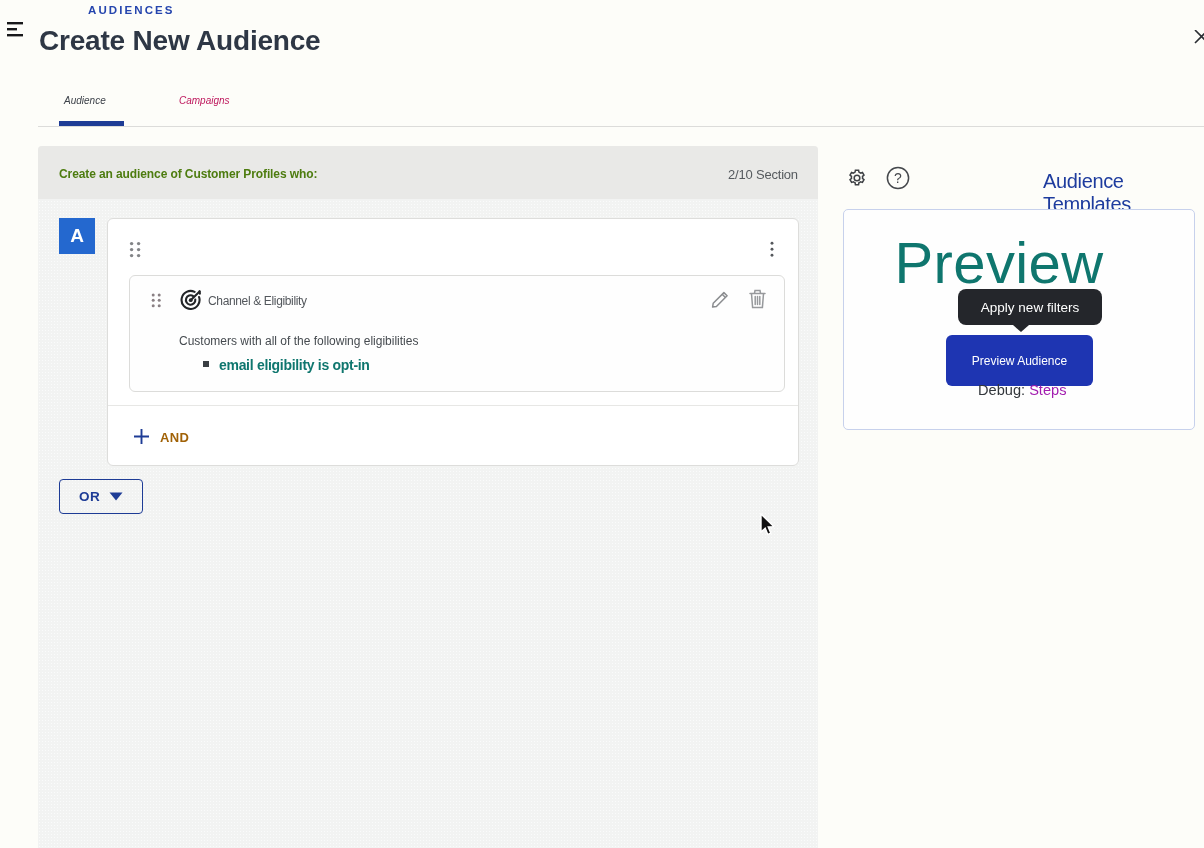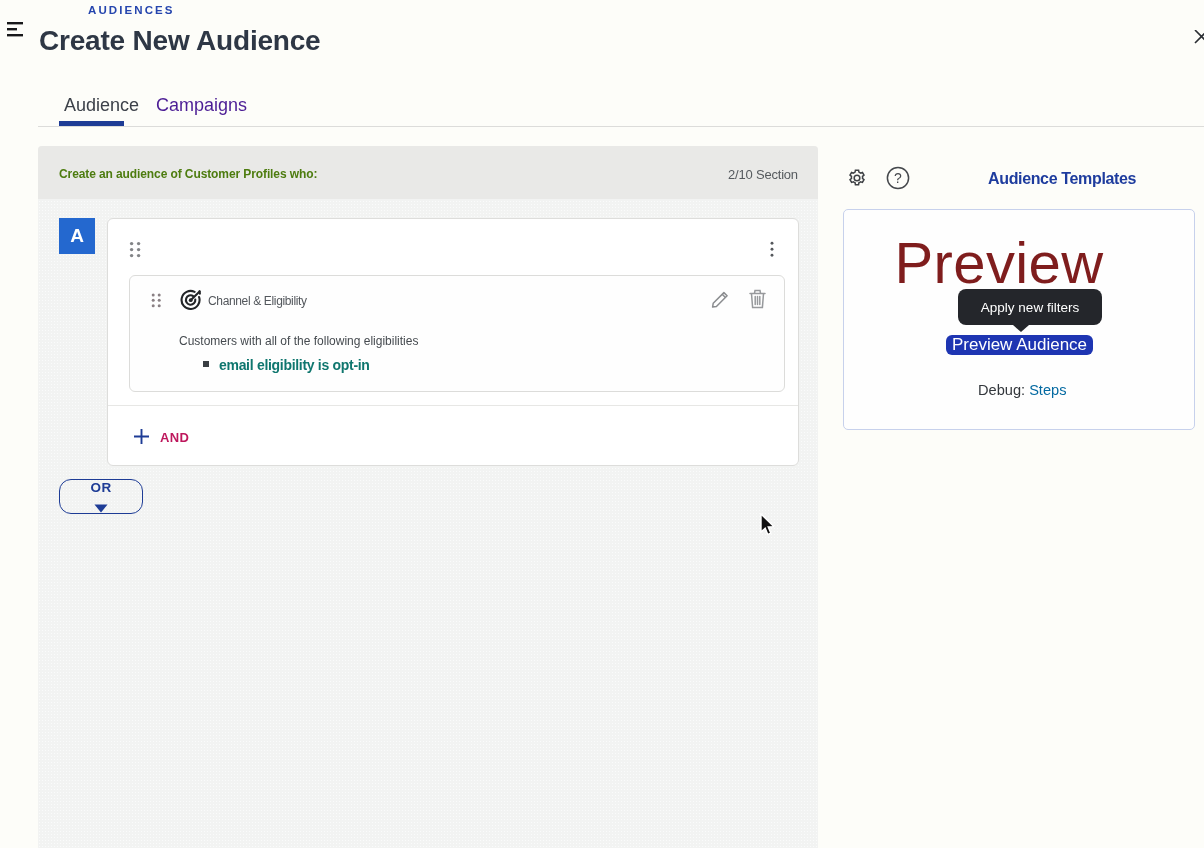--- a/index.html
+++ b/index.html
@@ -11,23 +11,23 @@
   }
   .abs { position:absolute; }
 
   
   #eyebrow { left:40px; top:4px; font-size:11.5px; font-weight:700; letter-spacing:2.1px; color:#2545ae;margin-left:48px; }
   #title   { left:39px; top:25px; font-size:28px; font-weight:700; color:#2e3745; letter-spacing:-0.2px; }
   #close {
     left:1194px; top:30px; width:20px; height:14px;
   }
   
-  .tab { top:95px; font-size:18px; }
+  .tab { top:95px; font-size:10px;font-style:italic; }
   #tab1 { left:64px; color:#3c4149; }
-  #tab2 { left:156px; color:#4c1d95; }
+  #tab2 { left:179px; color:#be185d; }
   #tabline { left:59px; top:121px; width:65px; height:5px; background:#1e3c96; }
   #tabdivider { left:38px; top:126px; width:1166px; height:1px; background:#dcdcda; }
 
   
   #panel {
     left:38px; top:146px; width:780px; height:702px;
     background-color:#f2f3f2;
     background-image: radial-gradient(#fafbfb 0.9px, rgba(0,0,0,0) 1px);
     background-size:3px 3px;
     border-radius:4px 4px 0 0;
@@ -56,61 +56,61 @@
 
   
   #inner {
     left:129px; top:275px; width:656px; height:117px;
     background:#fefefe; border:1px solid #dcdcda; border-radius:6px;
   }
   #chaneltitle { left:208px; top:294px; font-size:12px; font-weight:400; color:#53575c; letter-spacing:-0.35px; }
   #line1 { left:179px; top:334px; font-size:12px; color:#454a4f; }
   #line2 { left:219px; top:357px; font-size:14px; font-weight:700; color:#0f766e; letter-spacing:-0.3px;text-align:center; }
   #bullet { left:203px; top:361px; width:6px; height:6px; background:#3a3e43; }
-  #andtext { left:160px; top:430px; font-size:13px; font-weight:700; color:#be185d; letter-spacing:0.4px; }
+  #andtext { left:160px; top:430px; font-size:13px; font-weight:700; color:#a16207; letter-spacing:0.4px; }
 
   
   #orbtn {
     left:59px; top:479px; width:84px; height:35px;
-    border:1.5px solid #1e3c96; border-radius:12px;
-    display:flex; align-items:center; justify-content:center; gap:9px;flex-direction:column;
+    border:1.5px solid #1e3c96; border-radius:4px;
+    display:flex; align-items:center; justify-content:center; gap:9px;
   }
   #orbtn span { font-size:13.5px; font-weight:700; color:#1e3c96; letter-spacing:0.5px; }
 
   
-  #templates { left:988px; top:170px; font-size:16px; font-weight:700; color:#1e3c9e; letter-spacing:-0.35px; }
+  #templates { left:1043px; top:170px; font-size:20px; font-weight:400; color:#1e3c9e; letter-spacing:-0.35px; }
 
   #pcard {
     left:843px; top:209px; width:352px; height:221px;
     background:#fefefe; border:1px solid #c7d1ec; border-radius:5px;
   }
   #ghost {
     left:843px; top:229px; width:312px; text-align:center;
-    font-size:58px; color:#7f1d1d; letter-spacing:0.4px;
+    font-size:58px; color:#0f766e; letter-spacing:0.4px;
   }
   #tooltip {
     left:958px; top:289px; width:144px; height:36px;
     background:#24262b; border-radius:8px; color:#fff;
     display:flex; align-items:center; justify-content:center;
     font-size:13.5px;
   }
   #tooltiparrow {
     left:1013px; top:325px;
     width:0; height:0;
     border-left:8px solid transparent; border-right:8px solid transparent;
     border-top:7px solid #24262b;
   }
   #pbtn {
-    left:946px; top:335px; width:147px; height:20px;
+    left:946px; top:335px; width:147px; height:51px;
     background:#1e35b2; border-radius:6px; color:#fff;
     display:flex; align-items:center; justify-content:center;
-    font-size:17px;
+    font-size:12px;
   }
   #debug { left:978px; top:382px; font-size:14.6px; color:#33373c; }
-  #debug a { color:#0369a1; text-decoration:none;margin-top:6px; }
+  #debug a { color:#a21caf; text-decoration:none;margin-top:6px; }
 </style>
 </head>
 <body>
 
 <svg class="abs" style="left:7px; top:21px;" width="18" height="16" viewBox="0 0 18 16">
   <rect x="0" y="1" width="16" height="2.4" fill="#17181a"></rect>
   <rect x="0" y="7" width="10" height="2.4" fill="#17181a"></rect>
   <rect x="0" y="13" width="16" height="2.4" fill="#17181a"></rect>
 </svg>
 

